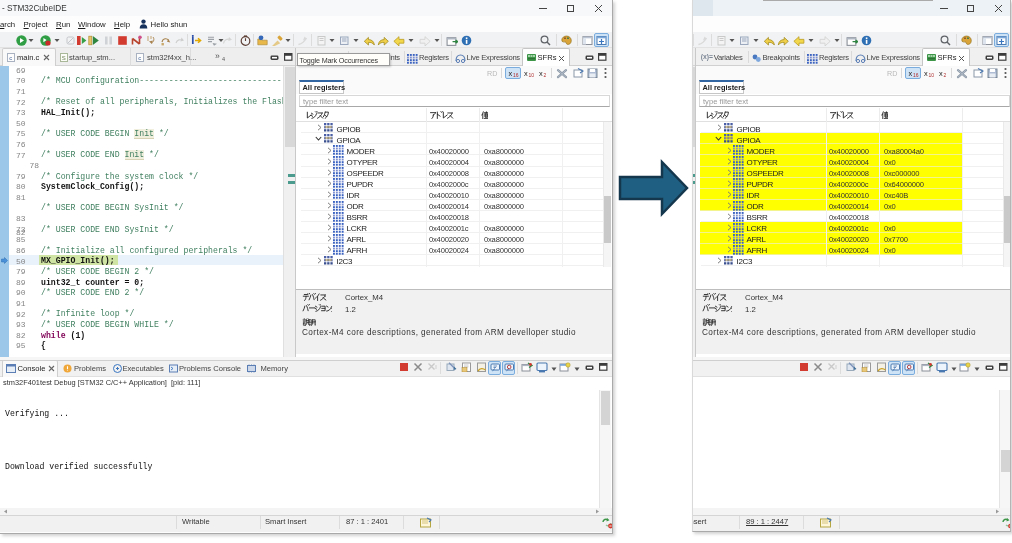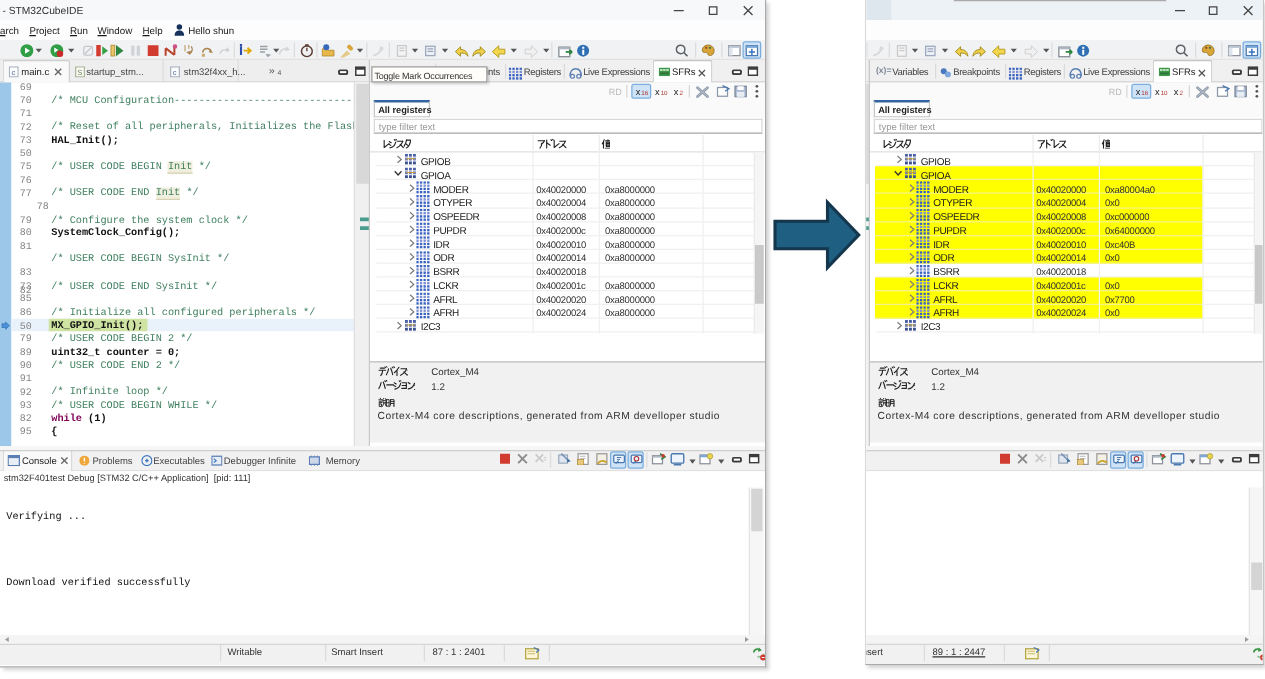--- a/index.html
+++ b/index.html
@@ -808,21 +808,21 @@
 <div style="position:absolute;left:74px;top:363.5px;font:normal 7.6px 'Liberation Sans',sans-serif;color:#444;white-space:pre;">Problems</div>
 <svg style="position:absolute;left:112.5px;top:363.5px" width="9" height="9" viewBox="0 0 9 9">
       <circle cx="4.5" cy="4.5" r="4" fill="none" stroke="#3b76c0" stroke-width="1"></circle>
       <path d="M3,4.5 L6,4.5 M4.5,3 L4.5,6" stroke="#3b76c0" stroke-width="1"></path>
     </svg>
 <div style="position:absolute;left:122.5px;top:363.5px;font:normal 7.6px 'Liberation Sans',sans-serif;color:#444;white-space:pre;">Executables</div>
 <svg style="position:absolute;left:169px;top:363.5px" width="9" height="9" viewBox="0 0 9 9">
       <rect x="0.5" y="1" width="8" height="7" fill="#e8eef6" stroke="#5b7fb5"></rect>
       <path d="M2,3 L4,4.5 L2,6" stroke="#3b76c0" fill="none" stroke-width="0.9"></path>
     </svg>
-<div style="position:absolute;left:179px;top:363.5px;font:normal 7.6px 'Liberation Sans',sans-serif;color:#444;white-space:pre;">Debugger Infinite</div>
+<div style="position:absolute;left:179px;top:363.5px;font:normal 7.6px 'Liberation Sans',sans-serif;color:#444;white-space:pre;">Problems Console</div>
 <svg style="position:absolute;left:246.5px;top:363.5px" width="9" height="9" viewBox="0 0 9 9">
       <rect x="0.5" y="1.5" width="8" height="6" fill="#cdd9ea" stroke="#5b7fb5"></rect>
       <path d="M2,1.5 L2,0.5 M4.5,1.5 L4.5,0.5 M7,1.5 L7,0.5 M2,8.5 L2,7.5 M4.5,8.5 L4.5,7.5 M7,8.5 L7,7.5" stroke="#5b7fb5" stroke-width="0.8"></path>
     </svg>
 <div style="position:absolute;left:260.5px;top:363.5px;font:normal 7.6px 'Liberation Sans',sans-serif;color:#444;white-space:pre;">Memory</div>
 <svg style="position:absolute;left:399px;top:361.5px" width="10" height="10" viewBox="0 0 10 10">
       <rect x="1" y="1" width="8" height="8" fill="#d23b2f"></rect>
     </svg>
 <svg style="position:absolute;left:413px;top:361.5px" width="10" height="10" viewBox="0 0 10 10">
       <path d="M1.5,1.5 L8.5,8.5 M8.5,1.5 L1.5,8.5" stroke="#8a8a8a" stroke-width="1.5"></path>

